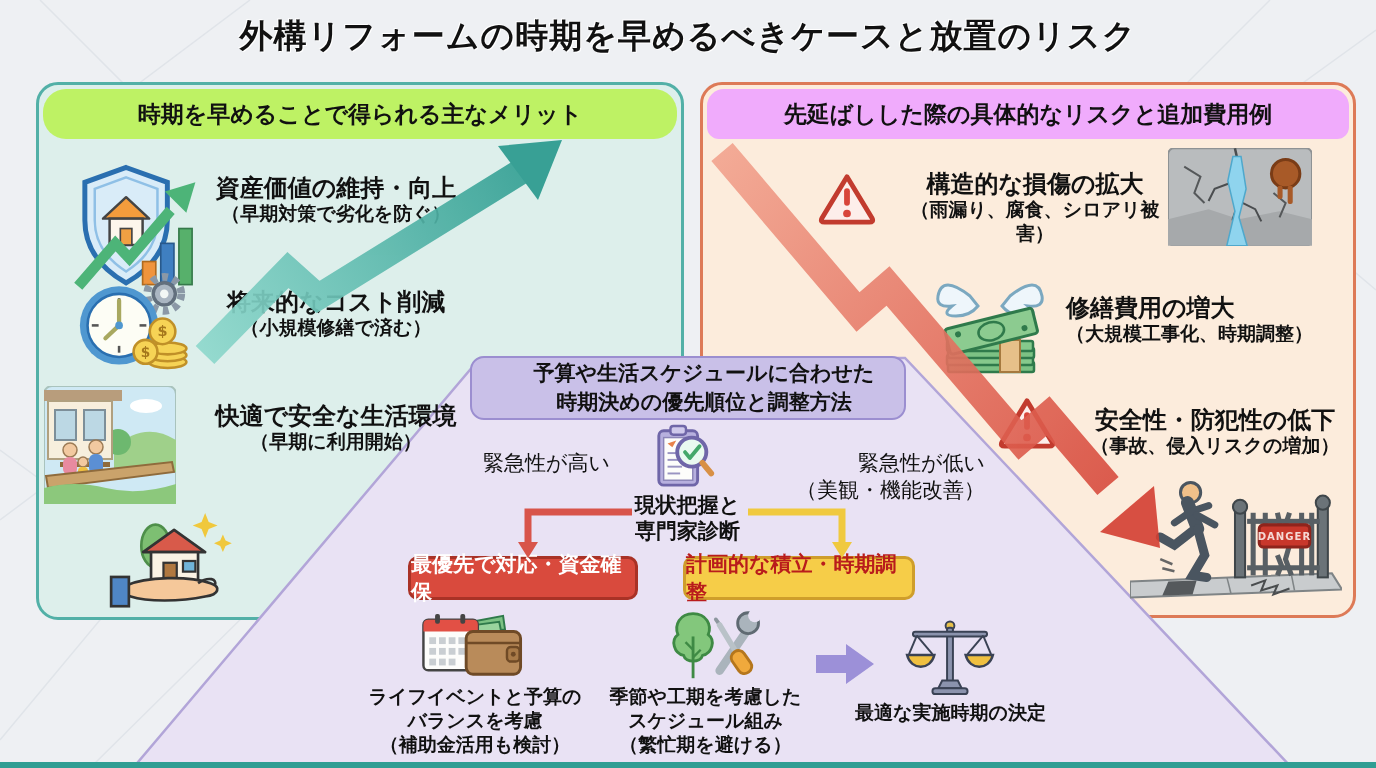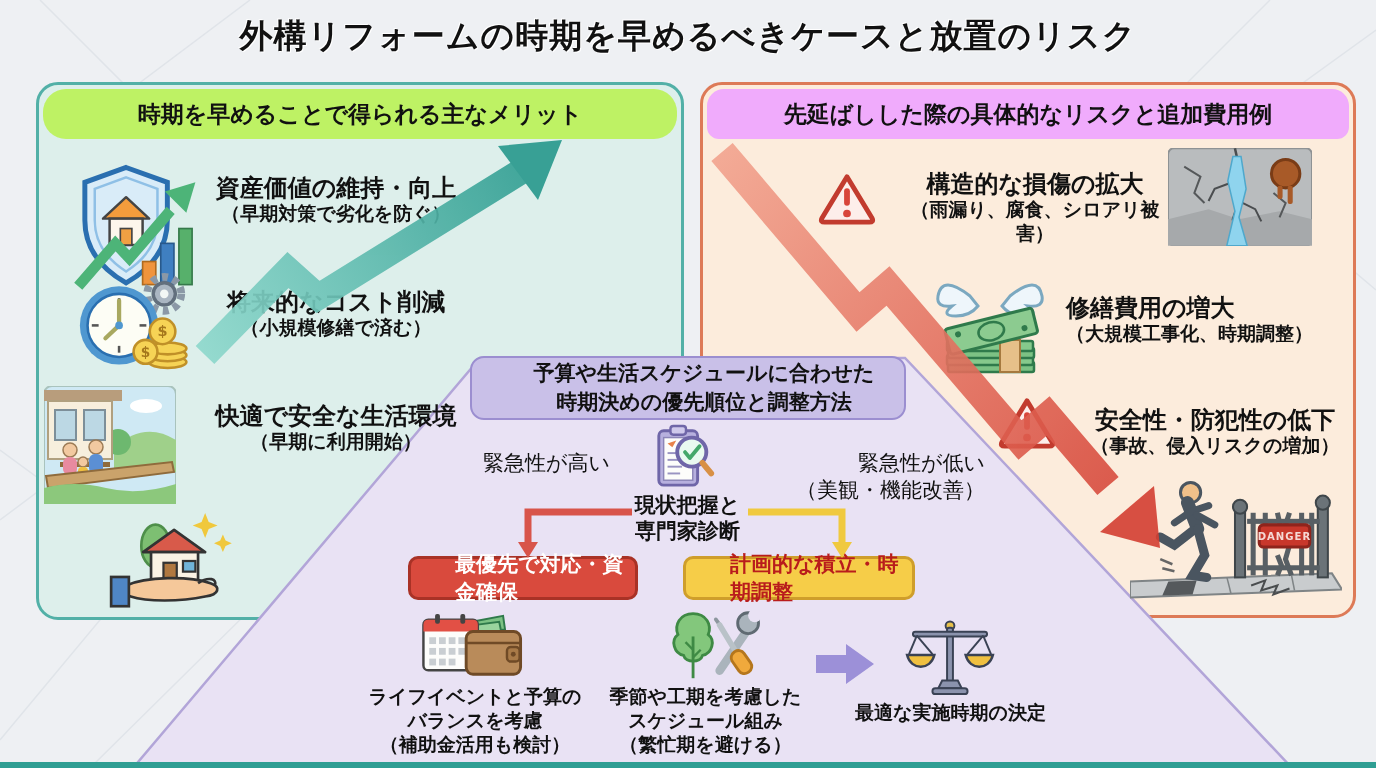--- a/index.html
+++ b/index.html
@@ -42,21 +42,21 @@
   .flow-label{font-size:21px;font-weight:400;line-height:1.3;text-align:right;}
   .diag-label{font-size:21px;font-weight:800;line-height:1.25;text-align:center;}
   #planning-header{
     left:470px;top:356px;width:436px;height:64px;
     background:#c9c0e8;border:2px solid #9b8ed0;border-radius:14px;
     display:flex;flex-direction:column;align-items:center;justify-content:center;
     font-size:21px;font-weight:800;line-height:29px;box-sizing:border-box;padding-left:32px;
   }
   .flow-box{
     height:44px;border-radius:10px;display:flex;align-items:center;justify-content:center;
-    font-size:21px;font-weight:800;box-sizing:border-box;padding-left:44px;
+    font-size:21px;font-weight:800;box-sizing:border-box;
   }
   #priority-box{left:408px;top:556px;width:230px;background:#d94a3d;border:3px solid #a93226;color:#fff;}
   #plan-box{left:683px;top:556px;width:232px;background:#f6cd48;border:3px solid #cf9e2b;color:#b91c1c;}
   .caption{font-size:19px;font-weight:800;line-height:24px;text-align:center;}
   #bottom-bar{left:0;right:0;bottom:0;height:6px;background:#2f9e93;z-index:6;}
   svg{display:block;}
 </style>
 </head>
 <body>
 

